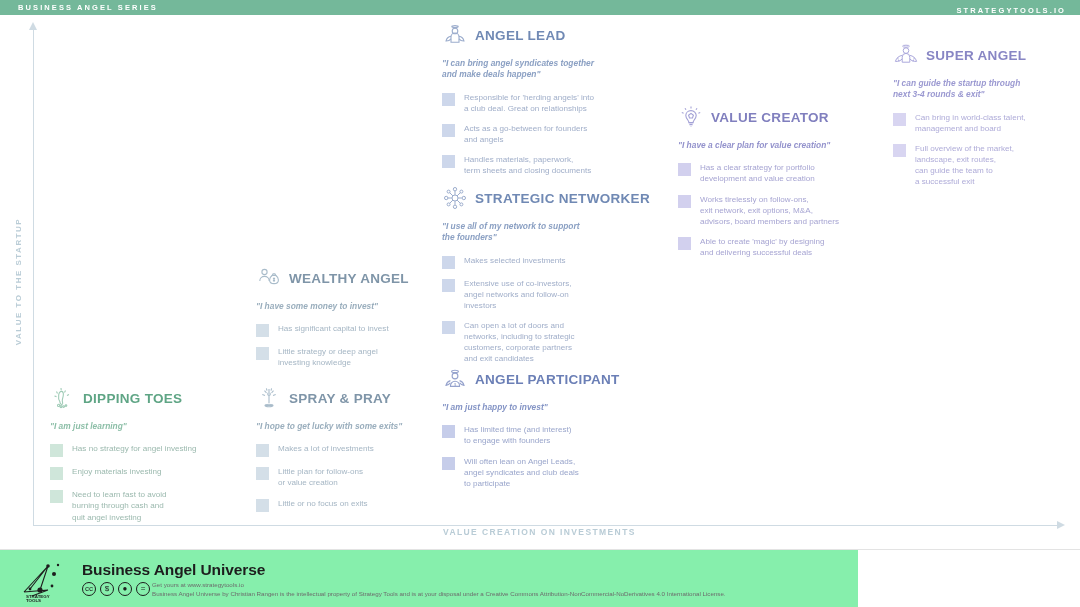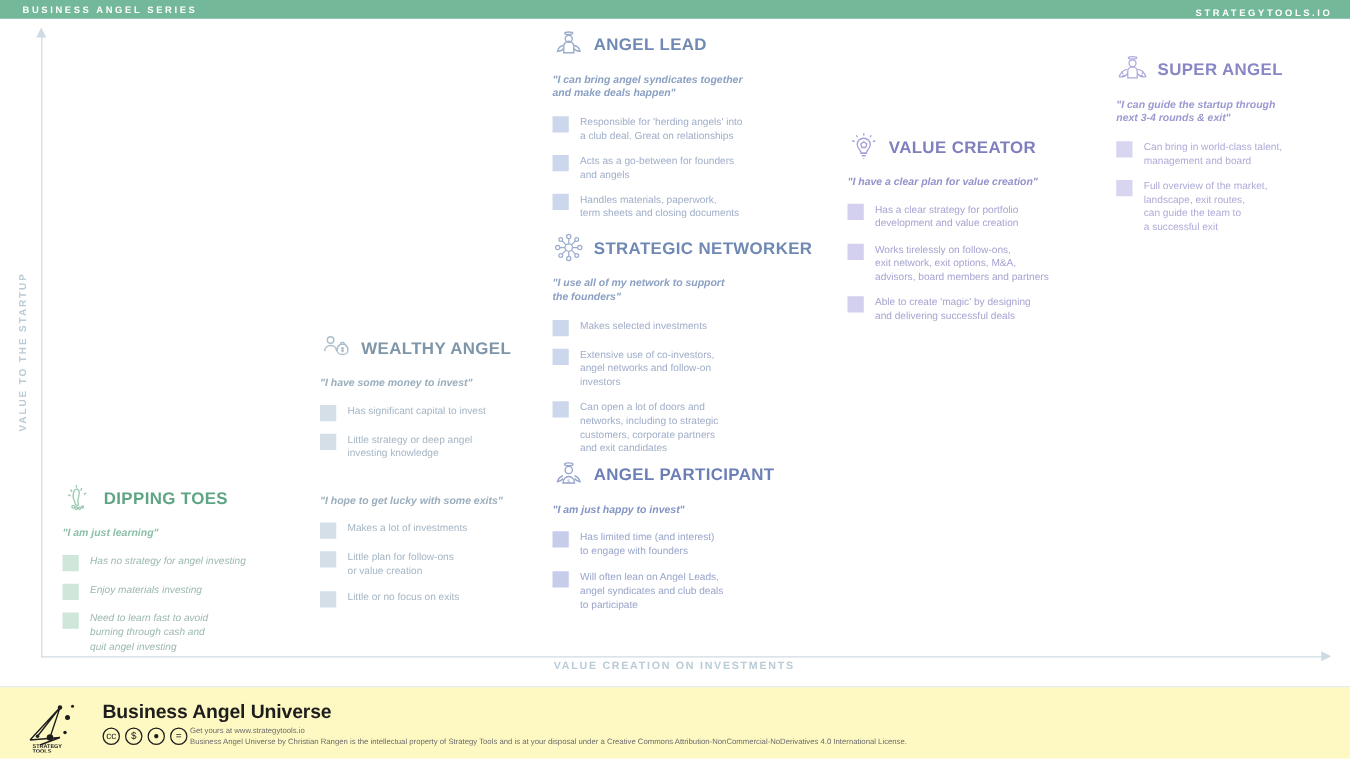--- a/index.html
+++ b/index.html
@@ -74,21 +74,21 @@
     width:13px; height:13px; flex:0 0 13px; margin-top:1px;
   }
   .persona li .txt {
     font-size:8.1px; line-height:1.37;
   }
 
   
   .c-green .title  { color:#5fa585; }
   .c-green .quote  { color:#8dbfa8; }
   .c-green li .sq  { background:#cfe6da; }
-  .c-green li .txt { color:#9bb9ae;font-style:italic; }
+  .c-green li .txt { color:#9bb9ae; }
   .c-green .icon   { color:#9fcbb6; }
 
   .c-gray .title   { color:#7f95a8; }
   .c-gray .quote   { color:#9aaebd; }
   .c-gray li .sq   { background:#d4dfe8; }
   .c-gray li .txt  { color:#a5b6c4; }
   .c-gray .icon    { color:#a9bcca; }
 
   .c-blue .title   { color:#7089b4; }
   .c-blue .quote   { color:#8ba0c3; }
@@ -110,22 +110,22 @@
 
   .c-lilac .title   { color:#8886c4; }
   .c-lilac .quote   { color:#9b99d1; }
   .c-lilac li .sq   { background:#d8d5f1; }
   .c-lilac li .txt  { color:#aeabd8; }
   .c-lilac .icon    { color:#aba8dc; }
 
   
   .footer-sep { position:absolute; left:0; top:549px; width:1080px; height:1px; background:#e3e3e3; }
   .footer {
-    position:absolute; left:0; top:550px; width:1080px; height:57px;
-    background:#fef9c3;
+    position:absolute; left:0; top:550px; width:858px; height:57px;
+    background:#86efac;
   }
   .footer .logo { position:absolute; left:18px; top:6px; width:52px; height:46px; }
   .footer .fname {
     position:absolute; left:82px; top:11px;
     font-size:15.5px; font-weight:700; color:#1d1d1d; letter-spacing:-0.1px;
   }
   .footer .lic-icons { position:absolute; left:82px; top:32px; display:flex; gap:4px; }
   .footer .lic-icons span {
     width:14px;height:14px;border-radius:50%;border:1.4px solid #1d1d1d;
     display:flex;align-items:center;justify-content:center;
@@ -182,20 +182,30 @@
       <li>
           <span class="sq"></span>
           <span class="txt" style="white-space: pre-line;">Need to learn fast to avoid
 burning through cash and
 quit angel investing</span>
         </li>
     </ul>
   </div>
 
   <div class="persona c-gray" id="p1" style="left:256px; top:385px; width:190px;">
+    <div class="head">
+      <svg class="icon" viewBox="0 0 26 26" fill="none" stroke="currentColor" stroke-width="1.1">
+        <path d="M13 10v8"></path>
+          <path d="M9 20.5h8"></path>
+          <ellipse cx="13" cy="20.5" rx="4" ry="1.2"></ellipse>
+        <circle cx="13" cy="9" r="1.3"></circle>
+        <path d="M13 7V4M10.5 8l-2-2.3M15.5 8l2-2.3M9 10.5L6.3 9.6M17 10.5l2.7-.9M11 5.6l-.6-2.2M15 5.6l.6-2.2"></path>
+      </svg>
+      <div class="title">SPRAY &amp; PRAY</div>
+    </div>
     <div class="quote">"I hope to get lucky with some exits"</div>
     <ul>
       <li>
           <span class="sq"></span>
           <span class="txt">Makes a lot of investments</span>
         </li>
       <li>
           <span class="sq"></span>
           <span class="txt" style="white-space: pre-line;">Little plan for follow-ons
 or value creation</span>

